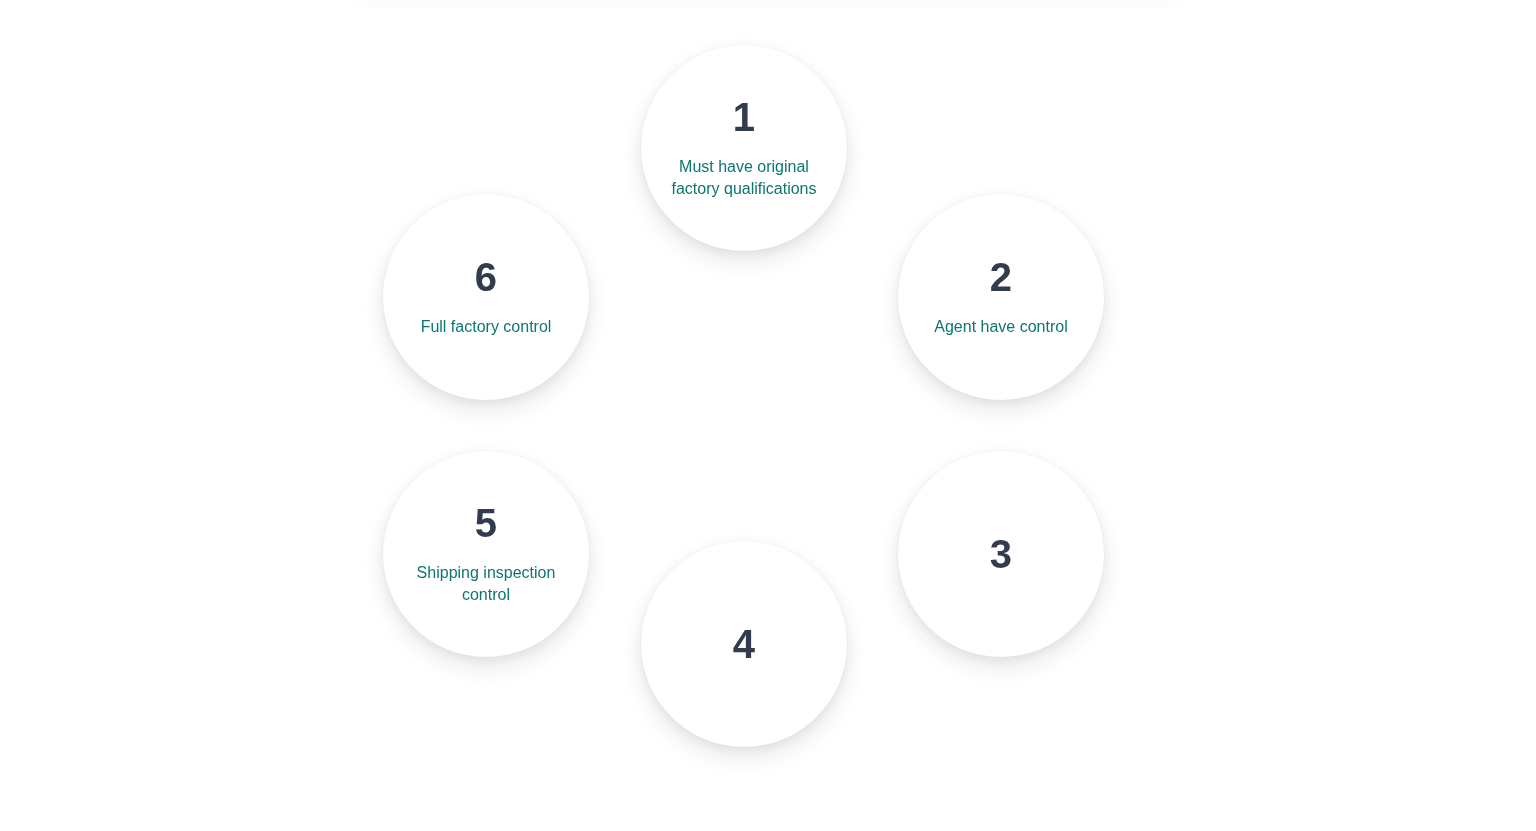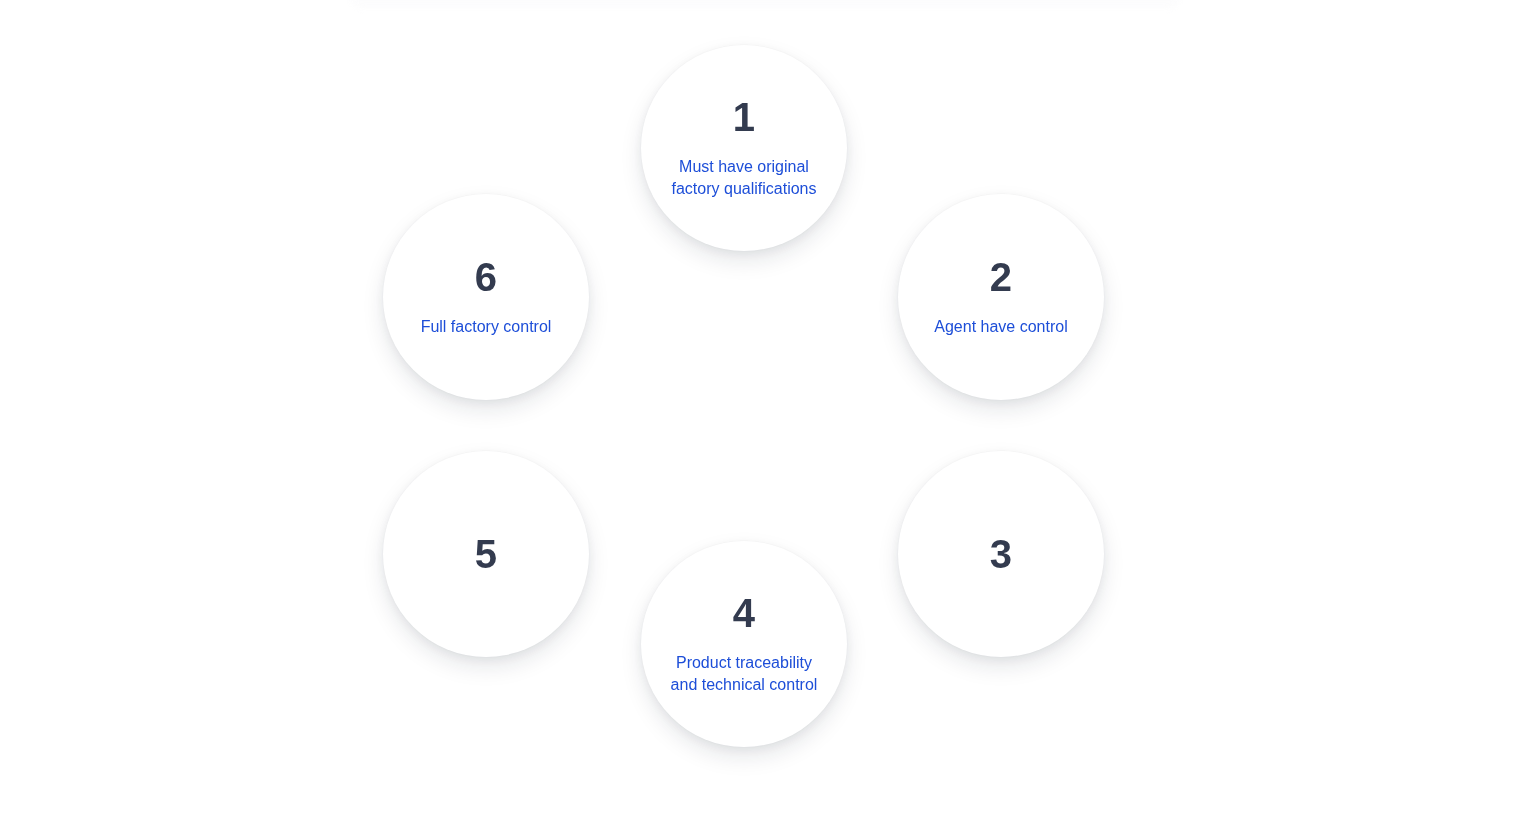--- a/index.html
+++ b/index.html
@@ -60,21 +60,21 @@
     font-weight: bold;
     line-height: 1;
     color: #333b4f;
     letter-spacing: 0.2px;
   }
 
   .node-label {
     margin-top: 19px;
     font-size: 16px;
     line-height: 22px;
-    color: #1d4ed8;
+    color: #0f766e;
     max-width: 178px;
     white-space: pre-line;
   }
 </style>
 </head>
 <body>
 
 <div class="diagram-stage">
 
   <div class="top-edge-sliver"></div>
@@ -89,26 +89,26 @@
     <div class="node-number">2</div>
     <div class="node-label">Agent have control</div>
   </div>
 
   <div class="node-circle" id="node-2" style="left: 1001px; top: 554px;">
     <div class="node-number">3</div>
   </div>
 
   <div class="node-circle" id="node-3" style="left: 744px; top: 644px;">
     <div class="node-number">4</div>
-    <div class="node-label">Product traceability
-and technical control</div>
   </div>
 
   <div class="node-circle" id="node-4" style="left: 486px; top: 554px;">
     <div class="node-number">5</div>
+    <div class="node-label">Shipping inspection
+control</div>
   </div>
 
   <div class="node-circle" id="node-5" style="left: 486px; top: 297px;">
     <div class="node-number">6</div>
     <div class="node-label">Full factory control</div>
   </div>
 
 </div>
 
 </body></html>

